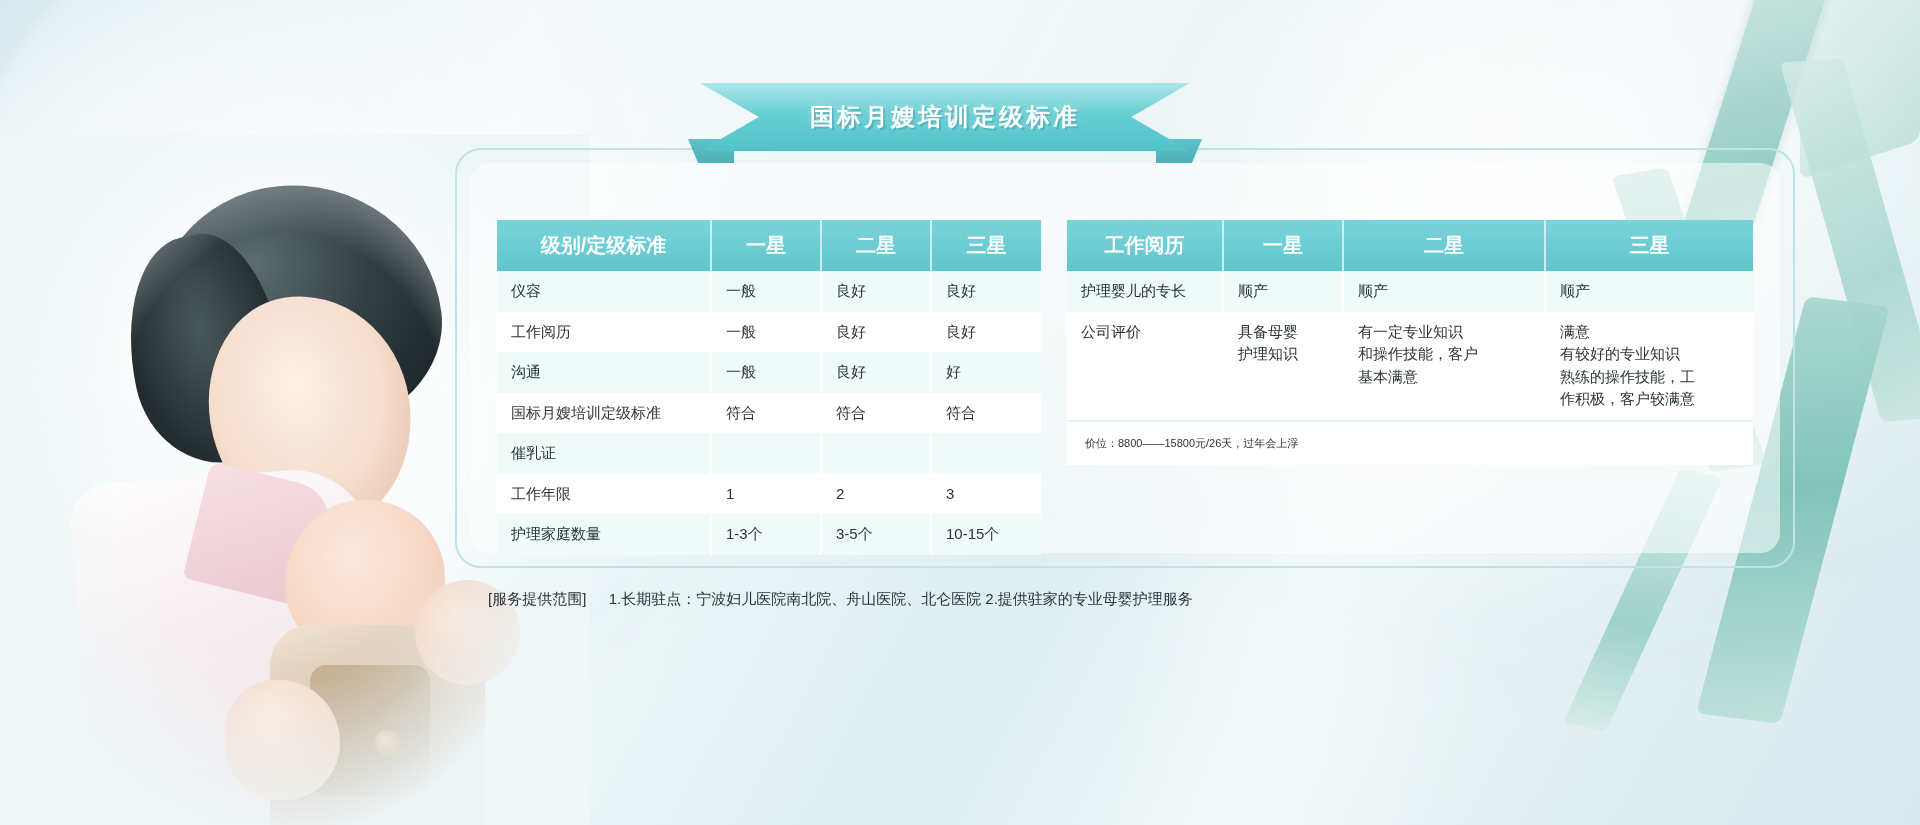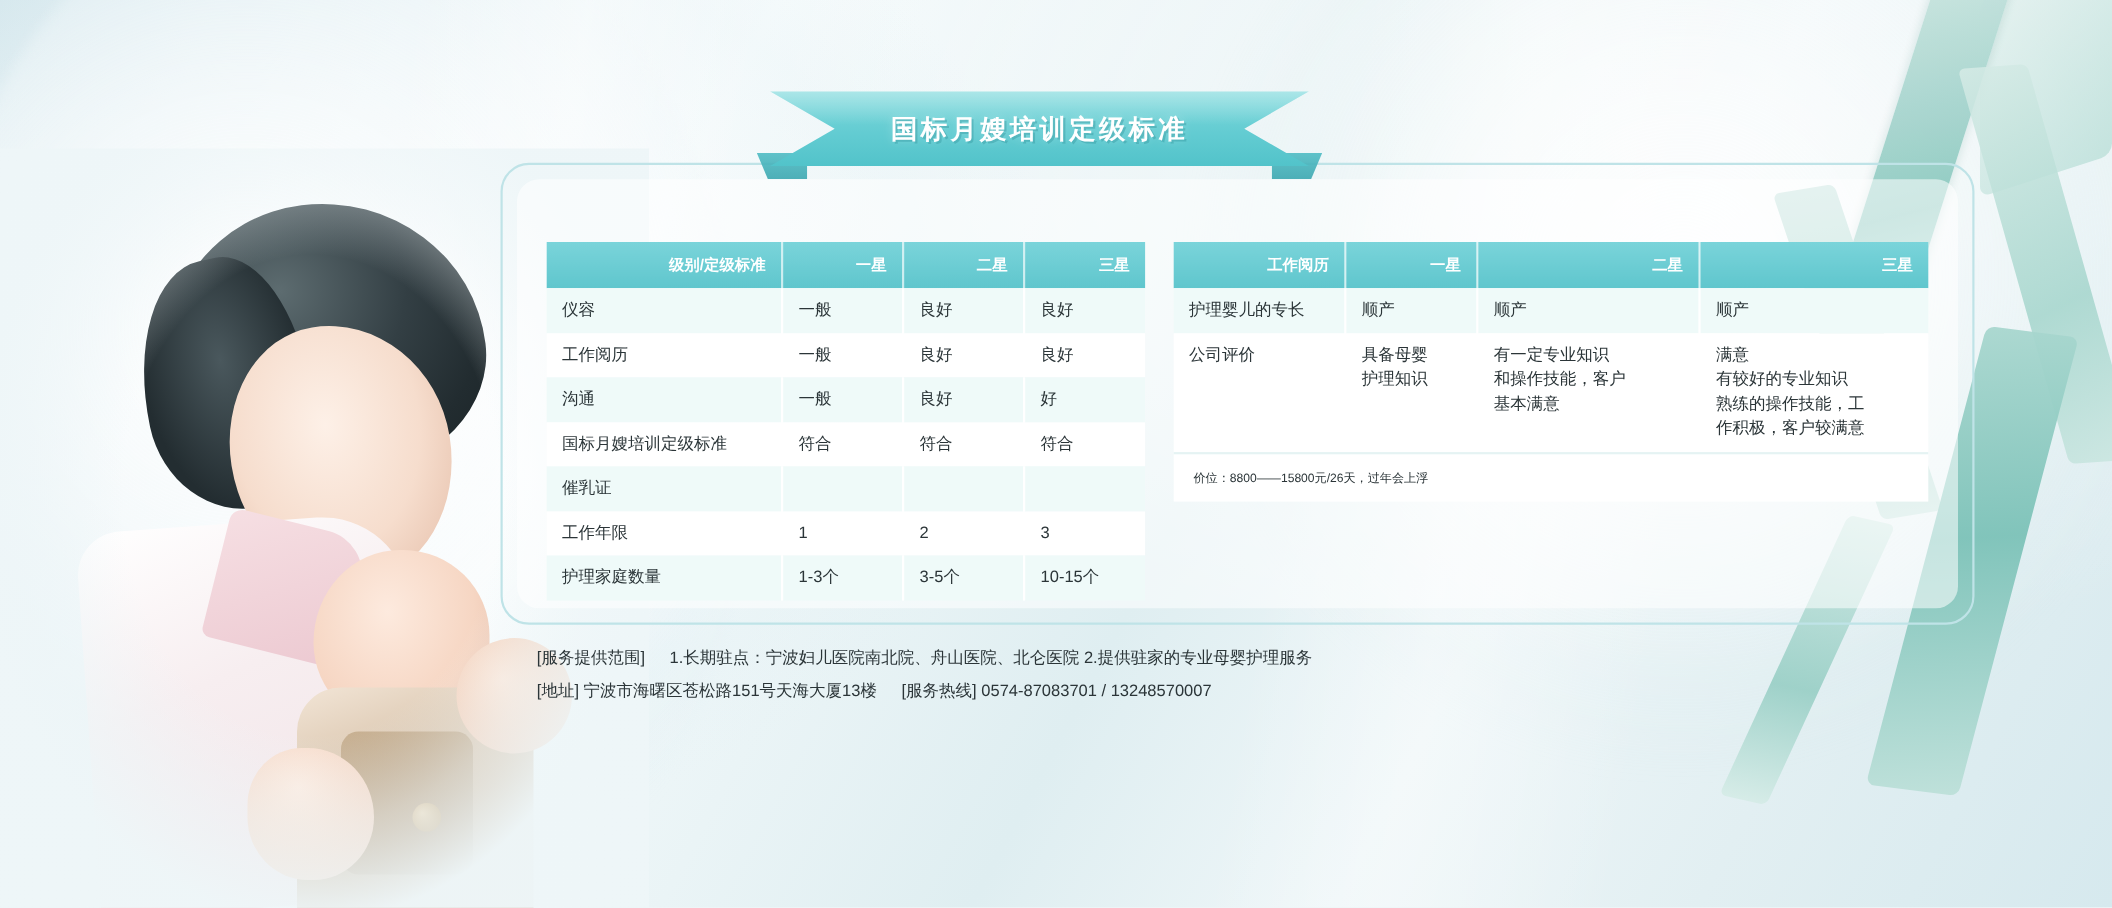--- a/index.html
+++ b/index.html
@@ -103,21 +103,21 @@
       clip-path:polygon(0 0, 100% 0, 78% 100%, 0 100%);opacity:.9;}
   .banner-title{position:relative;z-index:2;display:flex;align-items:center;justify-content:center;
       height:100%;color:#fff;font-size:24px;font-weight:bold;letter-spacing:3px;
       font-family:"DejaVu Serif","Liberation Serif",serif;
       text-shadow:2px 2px 0 rgba(40,140,150,.35), 0 0 10px rgba(255,255,255,.25);}
 
   
   .tables{position:absolute;left:497px;top:220px;width:1256px;display:flex;gap:26px;}
   table{border-collapse:collapse;font-size:15px;color:#2b3538;}
   th{background:linear-gradient(180deg,#7ad4da 0%,#5fc6cd 100%);color:#fff;font-weight:bold;
-     font-size:14px;text-align:right;padding:12px 14px;border-right:2px solid rgba(255,255,255,.65);}
+     font-size:20px;text-align:center;padding:12px 14px;border-right:2px solid rgba(255,255,255,.65);}
   th:last-child{border-right:none;}
   td{padding:9px 14px;border-right:2px solid #fff;vertical-align:top;line-height:1.5;}
   td:last-child{border-right:none;}
   tbody tr:nth-child(odd){background:#effaf9;}
   tbody tr:nth-child(even){background:#ffffff;}
 
   .tbl-left{width:544px;}
   .tbl-left th:nth-child(1),.tbl-left td:nth-child(1){width:214px;}
   .tbl-left th:nth-child(2),.tbl-left td:nth-child(2){width:110px;}
   .tbl-left th:nth-child(3),.tbl-left td:nth-child(3){width:110px;}
@@ -271,20 +271,13 @@
     <div class="price-row">价位：8800——15800元/26天，过年会上浮</div>
   </div>
 </div>
 
 <div class="footer">
   <div>
     <span>[服务提供范围]</span>
     <span class="gap"></span>
     <span>1.长期驻点：宁波妇儿医院南北院、舟山医院、北仑医院  2.提供驻家的专业母婴护理服务</span>
   </div>
-  <div>
-    <span>[地址]</span>
-    <span>宁波市海曙区苍松路151号天海大厦13楼</span>
-    <span class="gap"></span>
-    <span>[服务热线]</span>
-    <span>0574-87083701 /  13248570007</span>
-  </div>
 </div>
 
 </body></html>

